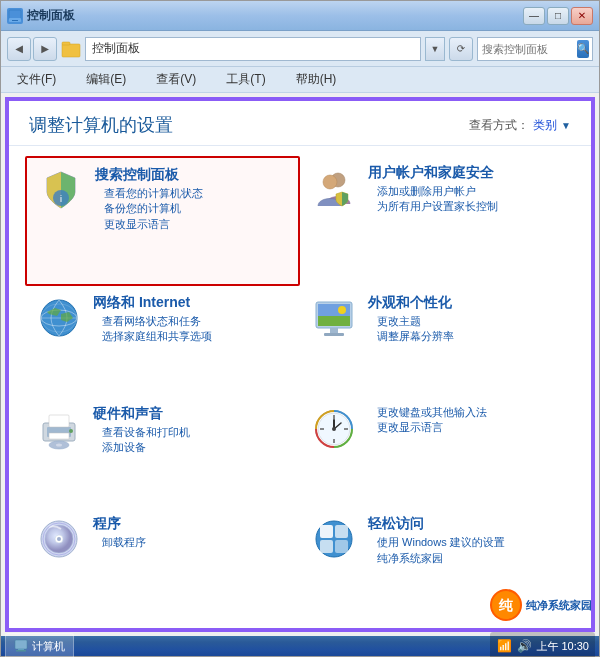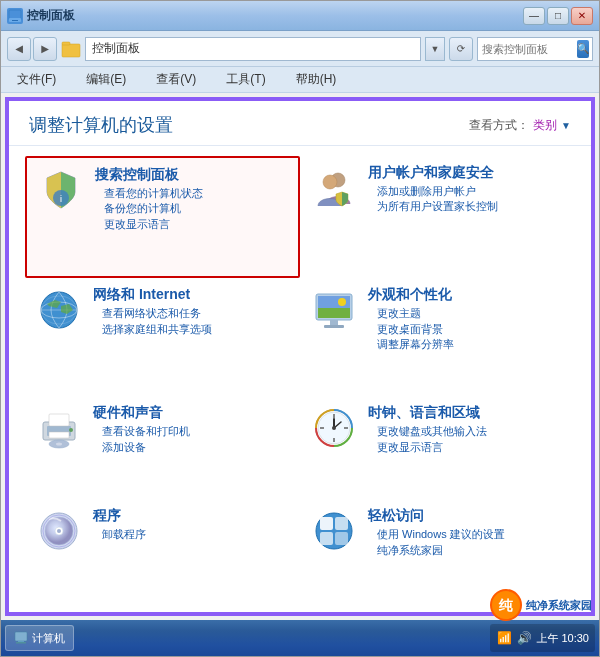--- a/index.html
+++ b/index.html
@@ -200,21 +200,21 @@
       display: flex;
       align-items: center;
       gap: 4px;
       font-size: 12px;
       color: #555;
     }
     .view-label {
       color: #555;
     }
     .view-value {
-      color: #a21caf;
+      color: #1d4ed8;
       cursor: pointer;
     }
     .view-arrow {
       color: #2060a0;
       font-size: 10px;
     }
 
     
     .cp-grid {
       flex: 1;
@@ -259,21 +259,21 @@
       font-size: 11px;
       color: #1a5aaa;
       display: block;
       cursor: pointer;
       line-height: 1.4;
       margin-left: 9px;
     }
 
     
     .taskbar {
-      height: 36px;
+      height: 20px;
       background: linear-gradient(to bottom, #3a6ea8 0%, #2a5a98 30%, #2050a0 70%, #1a4898 100%);
       display: flex;
       align-items: center;
       padding: 0 4px;
       gap: 4px;
     }
     .taskbar-item {
       height: 26px;
       background: rgba(255,255,255,0.2);
       border: 1px solid rgba(255,255,255,0.3);
@@ -481,21 +481,20 @@
 
             <circle cx="30" cy="14" r="4" fill="#f0d020"></circle>
 
             <rect x="18" y="32" width="8" height="6" fill="#a0b8d0"></rect>
             <rect x="12" y="37" width="20" height="3" rx="1" fill="#90a8c0"></rect>
           </svg>
         </div>
         <div class="cp-text">
           <span class="cp-title">外观和个性化</span>
           <span class="cp-link">更改主题</span>
-          <span class="cp-link">更改桌面背景</span>
           <span class="cp-link">调整屏幕分辨率</span>
         </div>
       </div>
 
       <div class="cp-item">
         <div class="cp-icon">
           <svg width="44" height="44" viewBox="0 0 44 44">
 
             <rect x="6" y="16" width="32" height="18" rx="2" fill="#d0d8e0" stroke="#a0b0c0" stroke-width="1"></rect>
             <rect x="10" y="20" width="24" height="10" rx="1" fill="#a0b8d0"></rect>
@@ -534,21 +533,20 @@
 
             <circle cx="22" cy="22" r="2" fill="#404040"></circle>
 
             <path d="M22 4 A18 18 0 0 1 40 22" fill="none" stroke="#4090d0" stroke-width="2"></path>
             <path d="M40 22 A18 18 0 0 1 22 40" fill="none" stroke="#60b040" stroke-width="2"></path>
             <path d="M22 40 A18 18 0 0 1 4 22" fill="none" stroke="#d04040" stroke-width="2"></path>
             <path d="M4 22 A18 18 0 0 1 22 4" fill="none" stroke="#d0a020" stroke-width="2"></path>
           </svg>
         </div>
         <div class="cp-text">
-          <span class="cp-title">时钟、语言和区域</span>
           <span class="cp-link">更改键盘或其他输入法</span>
           <span class="cp-link">更改显示语言</span>
         </div>
       </div>
 
       <div class="cp-item">
         <div class="cp-icon">
           <svg width="44" height="44" viewBox="0 0 44 44">
 
             <circle cx="22" cy="22" r="18" fill="#d0d8f0" stroke="#a0b0d0" stroke-width="1"></circle>

